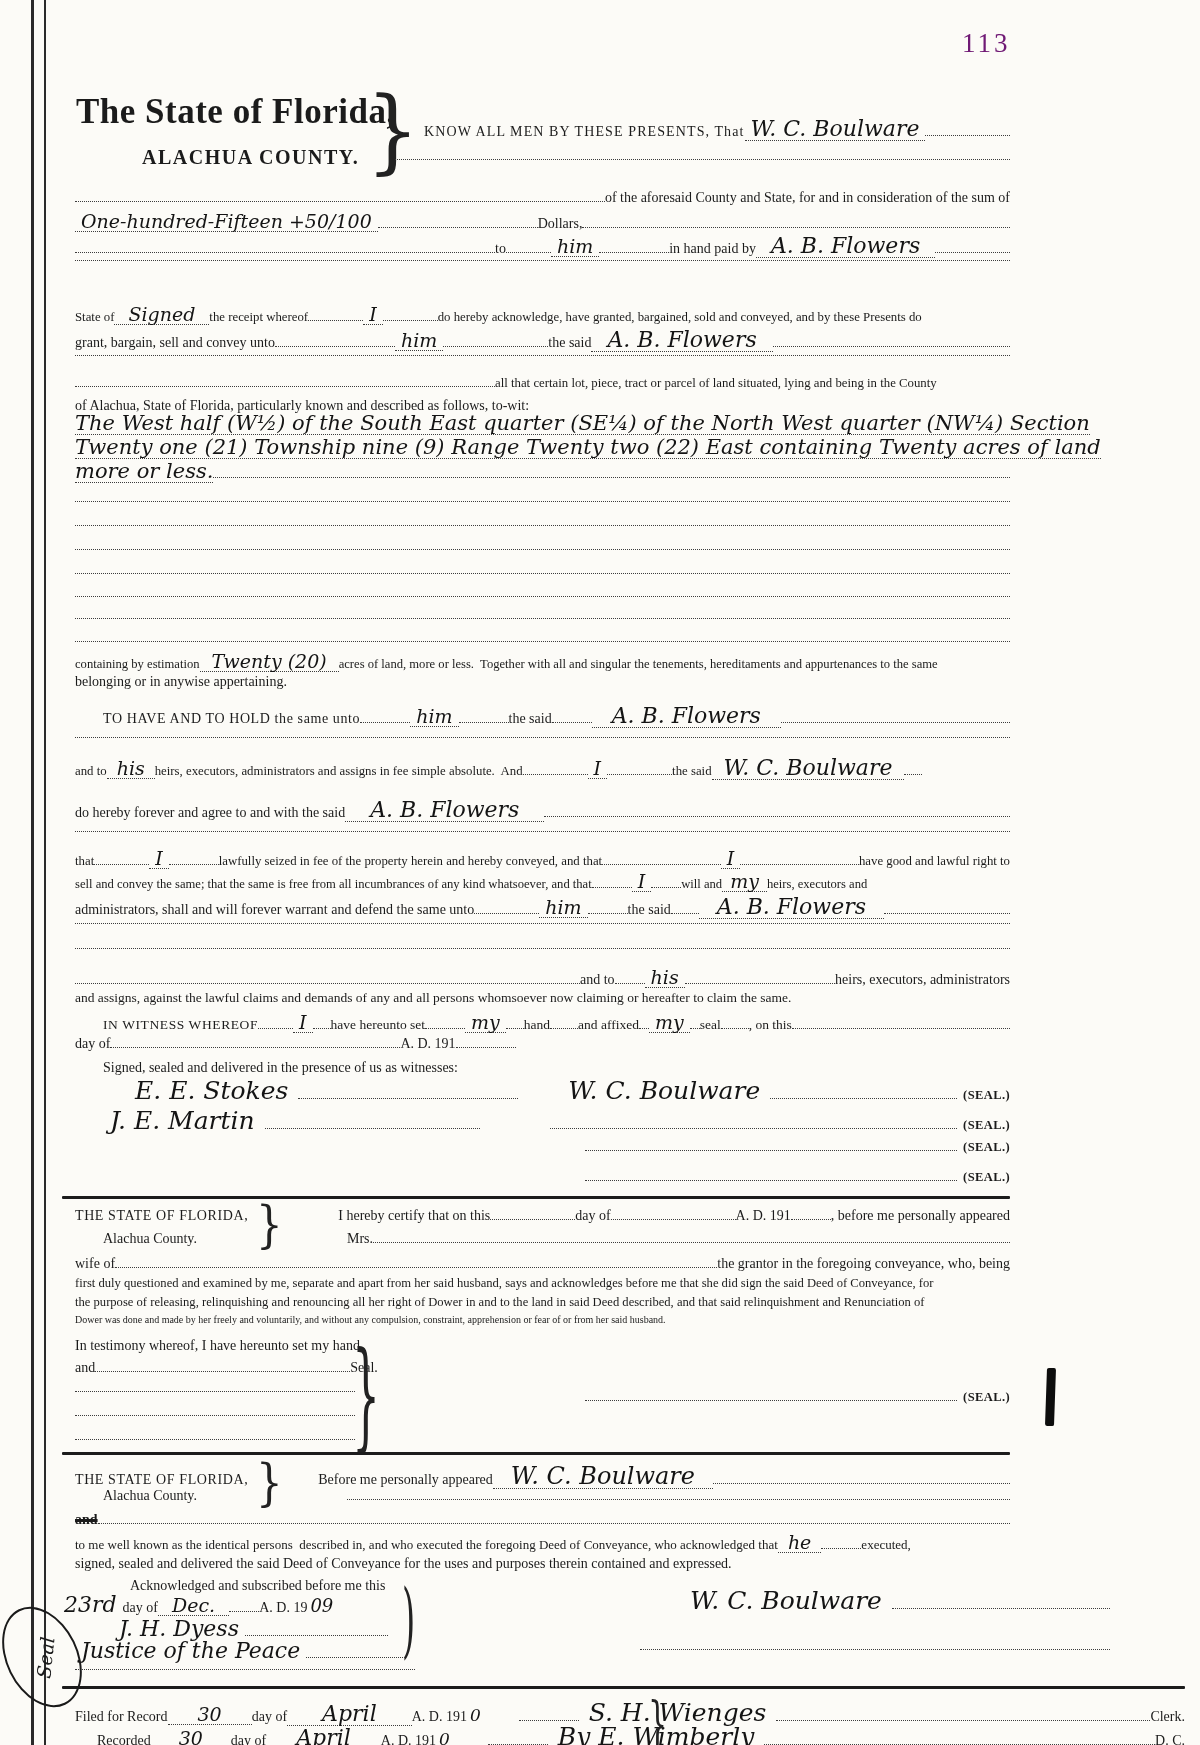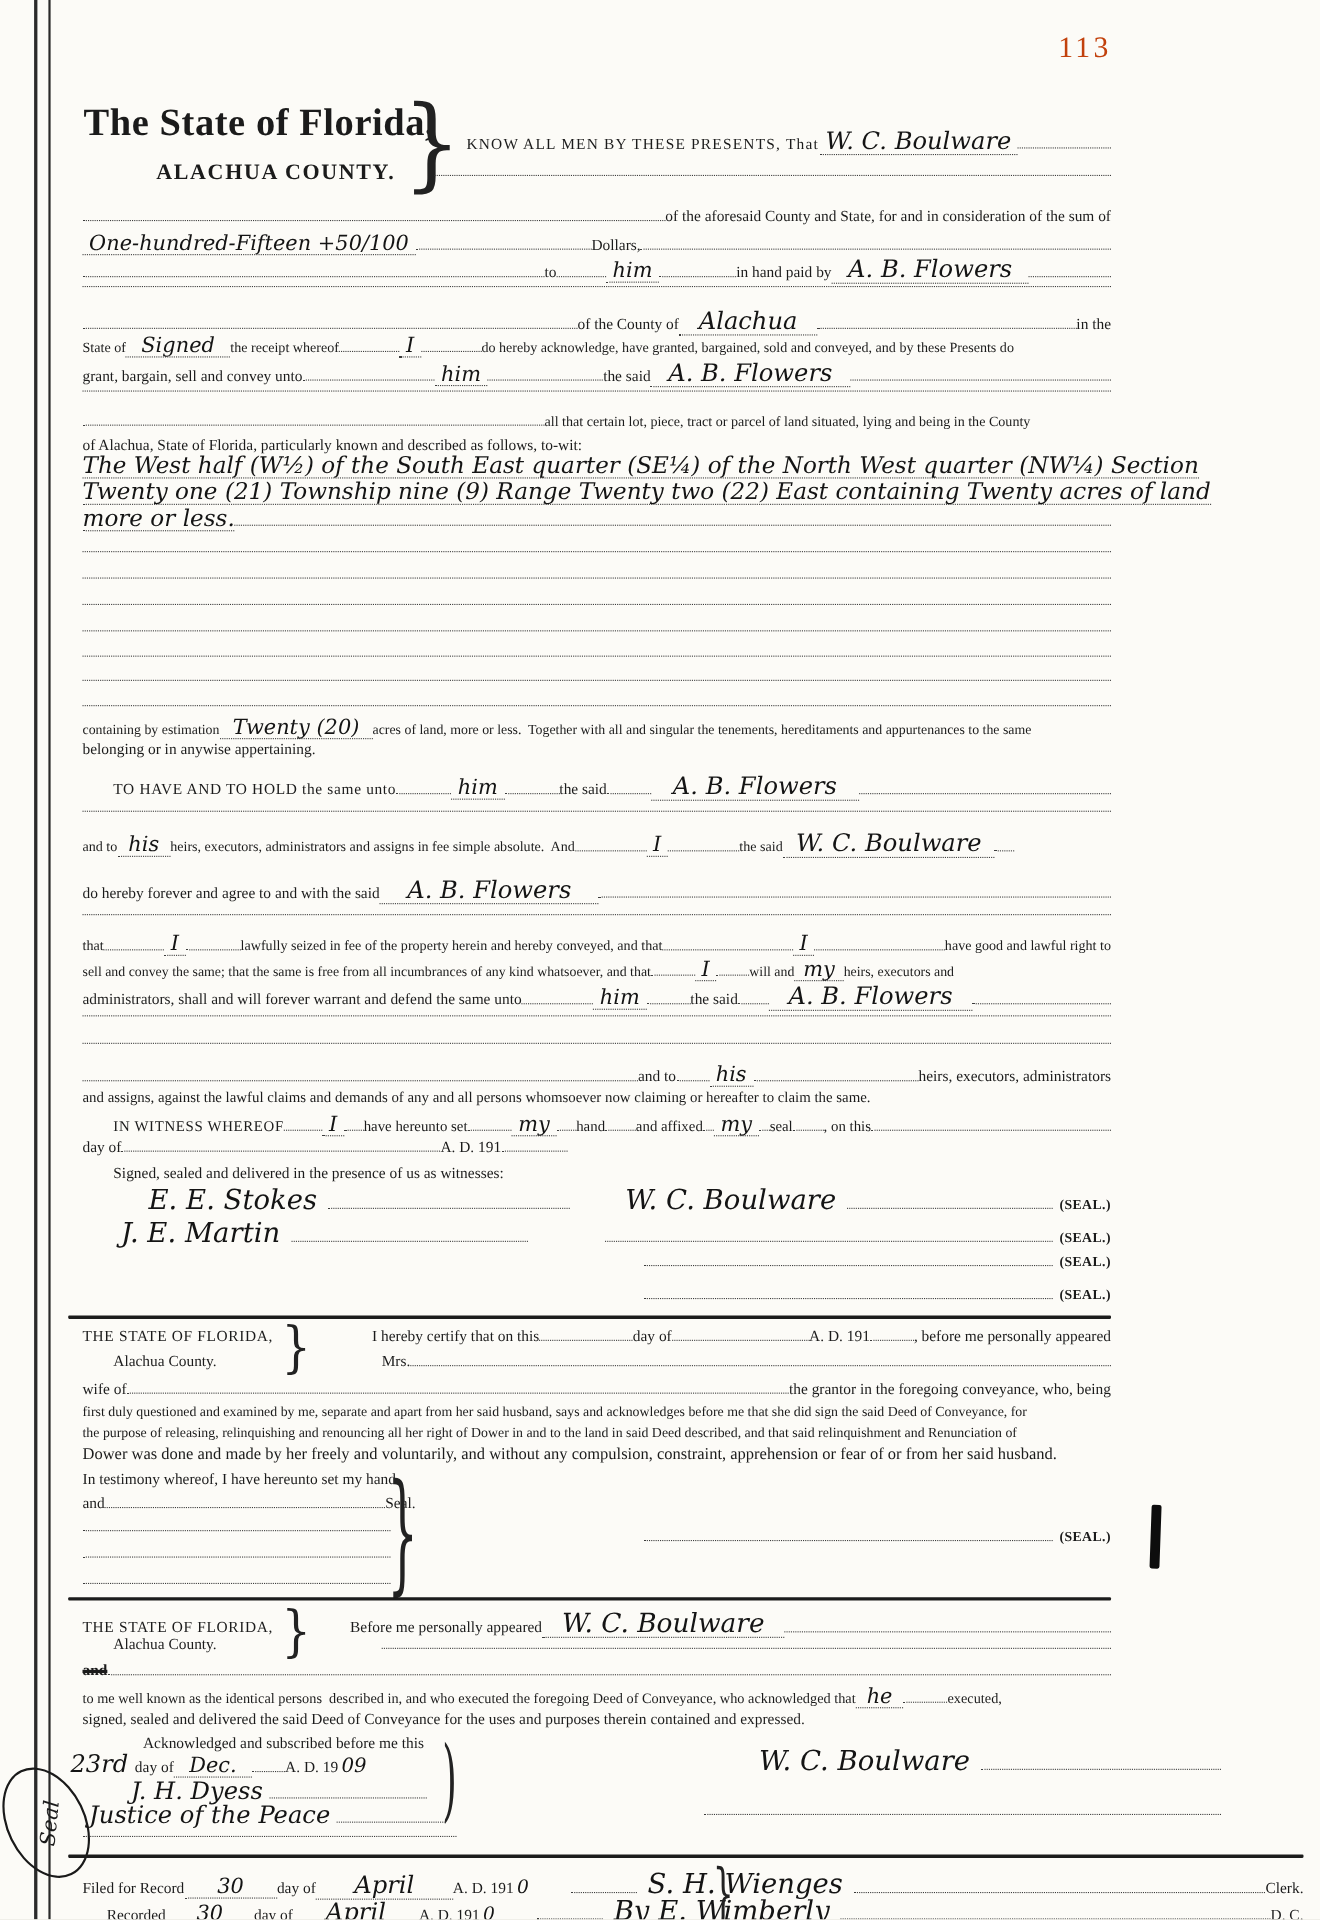--- a/index.html
+++ b/index.html
@@ -22,21 +22,21 @@
   .sig { font-size:25px; padding:0 10px; }
   .know { letter-spacing:1.1px; font-size:14px; }
   .seal-l { font-size:12.5px; font-weight:bold; letter-spacing:0.4px; flex:0 0 auto; padding-left:6px; }
   .caps { letter-spacing:0.6px; }
   .strike { text-decoration:line-through; text-decoration-thickness:2.5px; font-weight:bold; }
   .rule { position:absolute; height:3px; background:#1c1c1c; border-radius:1px; }
   .vline { position:absolute; top:0; bottom:0; background:#2a2a2a; }
   .brace { position:absolute; font-family:"DejaVu Serif", serif; color:#222; line-height:1; }
   .title { position:absolute; font-weight:bold; font-size:35px; letter-spacing:0.5px; }
   .county-h { position:absolute; font-weight:bold; font-size:20px; letter-spacing:1.5px; }
-  .pagenum { position:absolute; font-size:27px; letter-spacing:3px; color:#c2410c; }
+  .pagenum { position:absolute; font-size:27px; letter-spacing:3px; color:#701a75; }
   .sealoval { position:absolute; left:6px; top:1604px; width:72px; height:106px;
               border:2.5px solid #1a1a1a; border-radius:50%; transform:rotate(-26deg); }
   .sealoval span { position:absolute; left:16px; top:42px; transform:rotate(-58deg);
                    font-family:"DejaVu Serif", serif; font-style:italic; font-size:19px; }
   .inkbar { position:absolute; left:1046px; top:1368px; width:9px; height:58px;
             background:#0d0d0d; border-radius:2px; transform:rotate(2deg); }
 </style>
 </head>
 <body>
 
@@ -76,27 +76,20 @@
     <span class="fw">to</span>
     <i class="fill" style="flex:0 0 45px;"></i>
     <span class="hw u">him</span>
     <i class="fill" style="flex:0 0 70px;"></i>
     <span class="fw">in hand paid by</span>
     <span class="hw hw2 u" style="padding:0 15px;">A. B. Flowers</span>
     <i class="fill"></i>
   </div>
   <div class="row std" style="top:259px;">
     <i class="fill"></i>
-  </div>
-  <div class="row std" style="top:282px;">
-    <i class="fill" style="flex:0 0 450px;"></i>
-    <span class="fw">of the County of</span>
-    <span class="hw hw2 u" style="padding:0 18px;">Alachua</span>
-    <i class="fill"></i>
-    <span class="fw">in the</span>
   </div>
   <div class="row std tight" style="top:305px;">
     <span class="fw">State of</span>
     <span class="hw u" style="padding:0 14px;">Signed</span>
     <span class="fw">the receipt whereof</span>
     <i class="fill" style="flex:0 0 55px;"></i>
     <span class="hw u">I</span>
     <i class="fill" style="flex:0 0 55px;"></i>
     <span class="fw">do hereby acknowledge, have granted, bargained, sold and conveyed, and by these Presents do</span>
   </div>
@@ -302,21 +295,21 @@
     <span class="fw">wife of</span>
     <i class="fill"></i>
     <span class="fw">the grantor in the foregoing conveyance, who, being</span>
   </div>
   <div class="row std" style="top:1276px; font-size:12.6px;">
     <span class="fw">first duly questioned and examined by me, separate and apart from her said husband, says and acknowledges before me that she did sign the said Deed of Conveyance, for</span>
   </div>
   <div class="row std" style="top:1295px; font-size:12.6px;">
     <span class="fw">the purpose of releasing, relinquishing and renouncing all her right of Dower in and to the land in said Deed described, and that said relinquishment and Renunciation of</span>
   </div>
-  <div class="row std" style="top:1314px; font-size:15px;">
+  <div class="row std" style="top:1314px; font-size:10px;">
     <span class="fw">Dower was done and made by her freely and voluntarily, and without any compulsion, constraint, apprehension or fear of or from her said husband.</span>
   </div>
   <div class="row std" style="top:1338px;">
     <span class="fw">In testimony whereof, I have hereunto set my hand</span>
   </div>
   <div class="row" style="left:75px; top:1360px; width:330px;">
     <span class="fw">and</span>
     <i class="fill" style="flex:0 0 255px;"></i>
     <span class="fw">Seal.</span>
   </div>

